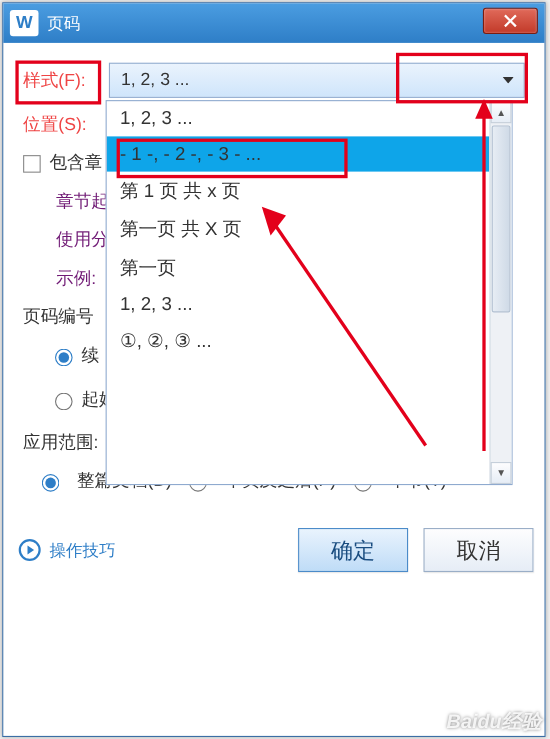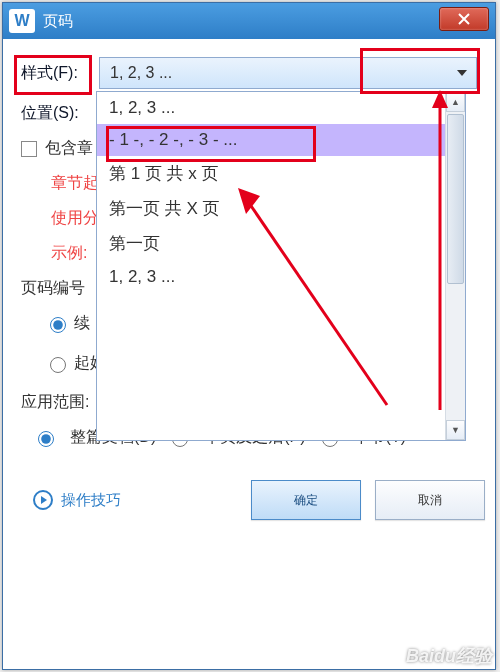--- a/index.html
+++ b/index.html
@@ -4,45 +4,45 @@
 <style>
   * { box-sizing: border-box; font-family: "Microsoft YaHei", "SimSun", sans-serif; }
   body { margin: 0; width: 500px; height: 672px; background: #f0f0f0; position: relative; overflow: hidden; }
   .window { position: absolute; top: 2px; left: 2px; width: 494px; height: 668px; border: 1px solid #3b6ea5; background: #fff; box-shadow: 0 0 4px rgba(0,0,0,.3); }
   .titlebar { height: 36px; background: linear-gradient(180deg,#4b9de1 0%,#2e7ec7 100%); display: flex; align-items: center; color: #fff; font-size: 15px; padding-left: 6px; position: relative; }
   .titlebar .app { width: 26px; height: 24px; background: #fff; color: #2e7ec7; font-weight: bold; font-size: 16px; display: inline-flex; align-items: center; justify-content: center; border-radius: 3px; margin-right: 8px; }
   .titlebar .title { flex: 1; font-family: Liberation Mono, monospace; }
   .titlebar .close { position: absolute; right: 6px; top: 4px; width: 50px; height: 24px; background: linear-gradient(180deg,#e06a5a 0%,#c23a29 100%); border: 1px solid #7a1c10; border-radius: 3px; display: flex; align-items: center; justify-content: center; color: #fff; font-weight: bold; font-size: 14px; box-shadow: inset 0 0 2px rgba(255,255,255,.5); }
   .body { padding: 18px 18px 12px 18px; font-size: 16px; color: #333; }
   .row { display: flex; align-items: center; margin-bottom: 14px; position: relative; }
-  .lbl { width: 78px; flex-shrink: 0; color: #0f172a; }
-  .lbl.dim { color: #ef4444; }
+  .lbl { width: 78px; flex-shrink: 0; color: #ef4444; }
+  .lbl.dim { color: #701a75; }
   .combo { flex: 1; height: 32px; border: 1px solid #8faacf; background: linear-gradient(180deg,#eaf3fd 0%,#cfe5fb 100%); display: flex; align-items: center; padding: 0 10px; position: relative; font-size: 16px; }
   .combo .arrow { position: absolute; right: 0; top: 0; width: 28px; height: 30px; display: flex; align-items: center; justify-content: center; }
   .arrow svg { width: 10px; height: 6px; }
   .chk { width: 16px; height: 16px; border: 1px solid #888; background: #fff; display: inline-block; margin-right: 8px; flex-shrink: 0; }
   .indent { margin-left: 30px; }
   .sec { margin-top: 8px; margin-bottom: 10px; font-size: 16px; }
   .sub { display: flex; align-items: center; margin: 14px 0 14px 24px; }
   .sub.range { margin-left: 12px; gap: 8px; }
   .sub input[type=radio] { width: 16px; height: 16px; margin-right: 8px; accent-color: #2e7ec7; }
   .spin { width: 72px; height: 30px; border: 1px solid #b5b5b5; background: #fff; display: inline-flex; align-items: center; margin-left: 10px; position: relative; }
   .spin .btns { position: absolute; right: 0; top: 0; width: 20px; height: 28px; display: flex; flex-direction: column; border-left: 1px solid #b5b5b5; }
   .spin .btns div { flex: 1; display: flex; align-items: center; justify-content: center; background: linear-gradient(180deg,#f8f8f8,#e4e4e4); font-size: 8px; color: #333; }
   .spin .btns div:first-child { border-bottom: 1px solid #b5b5b5; }
-  .buttons { display: flex; justify-content: flex-end; gap: 14px; padding: 6px 10px 10px 26px; align-items: center; }
-  .btn { width: 110px; height: 40px; border: 1px solid #9aaec7; background: linear-gradient(180deg,#fdfdfe,#e6edf6); display: flex; align-items: center; justify-content: center; font-size: 12px; color: #333; box-shadow: 0 1px 1px rgba(0,0,0,.1); }
+  .buttons { display: flex; justify-content: flex-end; gap: 14px; padding: 6px 10px 10px 10px; align-items: center; }
+  .btn { width: 100px; height: 40px; border: 1px solid #9aaec7; background: linear-gradient(180deg,#fdfdfe,#e6edf6); display: flex; align-items: center; justify-content: center; font-size: 20px; color: #333; box-shadow: 0 1px 1px rgba(0,0,0,.1); }
   .btn.primary { border: 1px solid #4b8bc9; background: linear-gradient(180deg,#e9f3fd,#bfdcf7); color: #1a4d80; }
   .tips { display: flex; align-items: center; gap: 8px; color: #2e7ec7; font-size: 15px; margin-right: auto; margin-left: 4px; }
   .tips .circ { width: 20px; height: 20px; border: 2px solid #2e7ec7; border-radius: 50%; display: flex; align-items: center; justify-content: center; }
   .tips .circ::after { content: ""; display: block; width: 0; height: 0; border-left: 6px solid #2e7ec7; border-top: 4px solid transparent; border-bottom: 4px solid transparent; margin-left: 2px; }
   .dropdown { position: absolute; top: 91px; left: 96px; width: 370px; height: 350px; background: #fff; border: 1px solid #8faacf; z-index: 10; display: flex; }
   .dropdown .list { flex: 1; overflow: hidden; }
   .dropdown .item { padding: 6px 12px; font-size: 17px; color: #333; }
-  .dropdown .item.sel { background: #c4b5fd; }
+  .dropdown .item.sel { background: #0ea5e9; }
   .dropdown .scroll { width: 20px; background: #eef1f5; border-left: 1px solid #d5dce4; display: flex; flex-direction: column; }
   .dropdown .scroll .sbtn { height: 20px; background: linear-gradient(180deg,#fdfdfe,#e6edf6); border: 1px solid #c5cfda; display: flex; align-items: center; justify-content: center; font-size: 9px; color: #555; }
   .dropdown .scroll .track { flex: 1; position: relative; }
   .dropdown .scroll .thumb { position: absolute; left: 1px; right: 1px; top: 2px; height: 170px; background: linear-gradient(90deg,#e7edf4,#cfdae7); border: 1px solid #b1c0d1; border-radius: 2px; }
   .red-box { position: absolute; border: 3px solid #e3001b; z-index: 20; pointer-events: none; }
   .red-arrow { position: absolute; z-index: 21; pointer-events: none; }
   .watermark { position: absolute; right: 8px; bottom: 4px; color: rgba(255,255,255,.85); font-size: 18px; font-style: italic; font-weight: bold; text-shadow: 0 0 3px rgba(0,0,0,.5); z-index: 30; }
 </style>
 </head>
 <body>
@@ -127,20 +127,21 @@
 </div>
 
 <div class="dropdown">
   <div class="list">
     <div class="item">1, 2, 3 ...</div>
     <div class="item sel">- 1 -, - 2 -, - 3 - ...</div>
     <div class="item">第 1 页 共 x 页</div>
     <div class="item">第一页 共 X 页</div>
     <div class="item">第一页</div>
     <div class="item">1, 2, 3 ...</div>
+    <div class="item">①, ②, ③ ...</div>
   </div>
   <div class="scroll">
     <div class="sbtn">▲</div>
     <div class="track">
         <div class="thumb"></div>
       </div>
     <div class="sbtn">▼</div>
   </div>
 </div>
 

